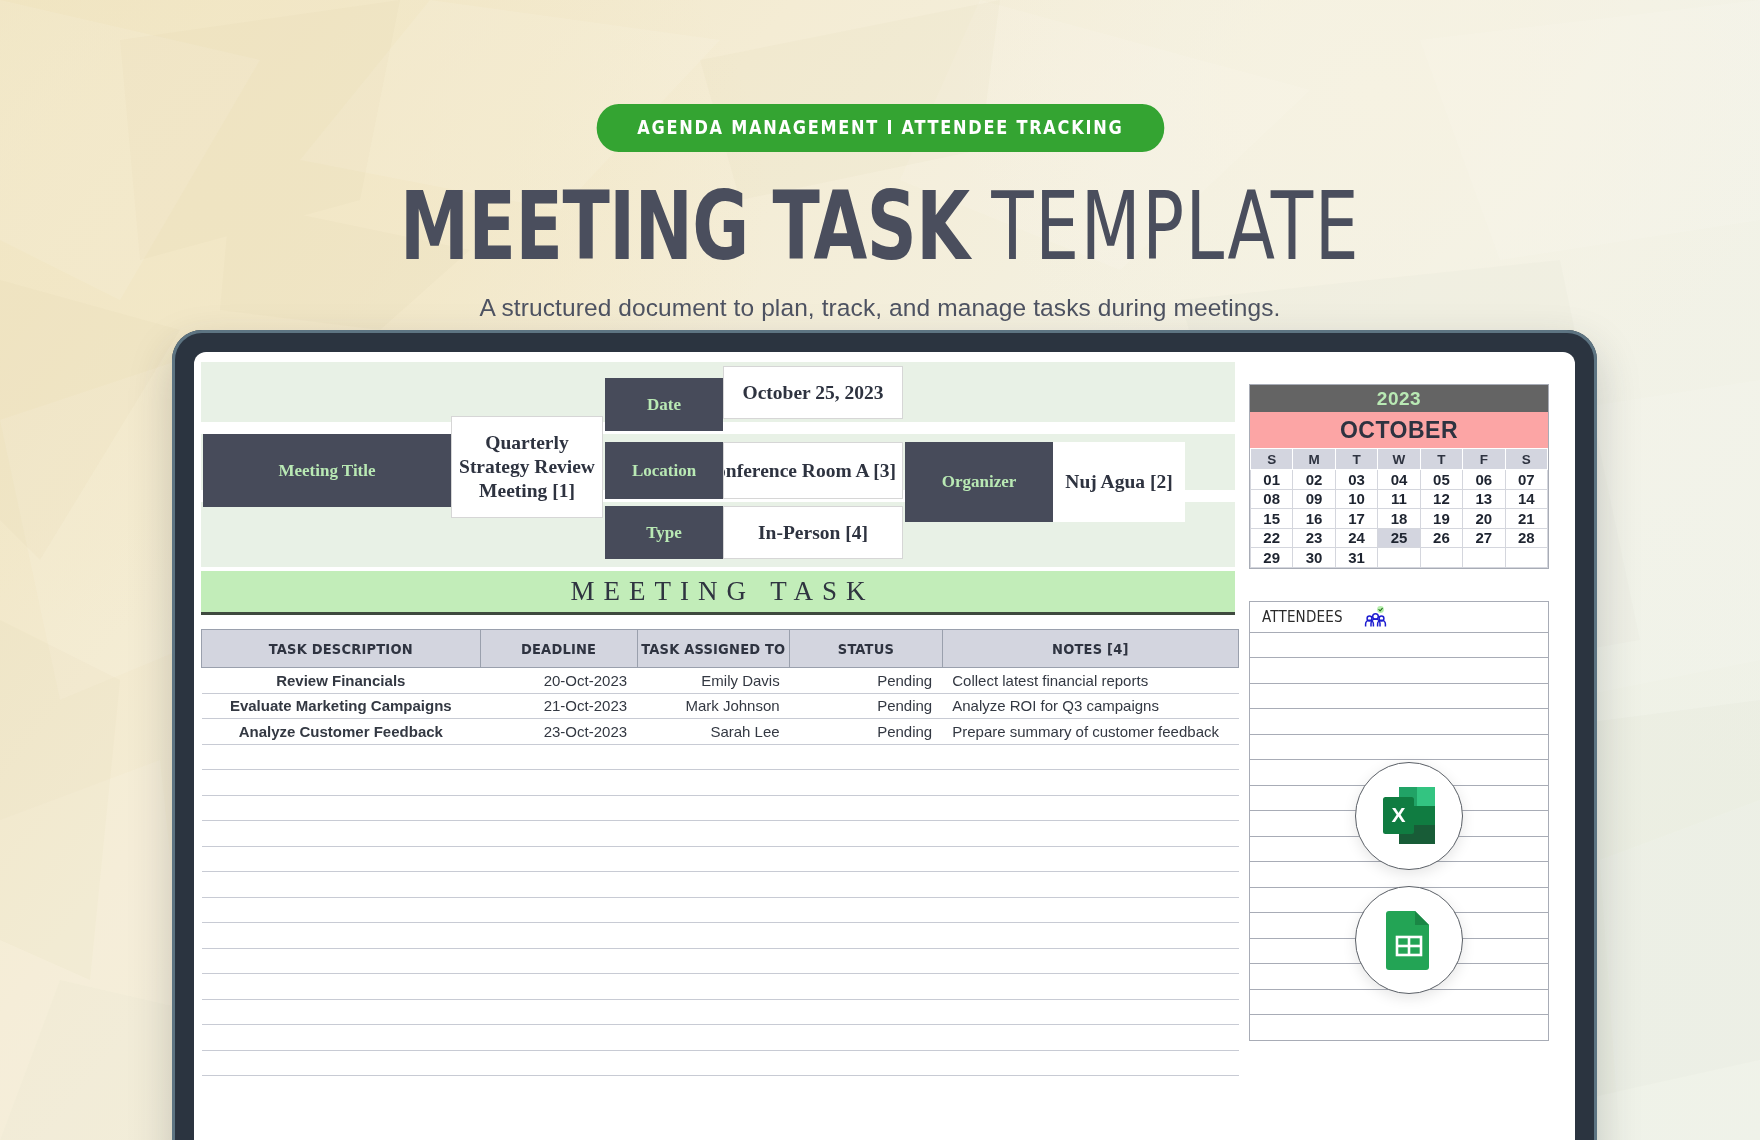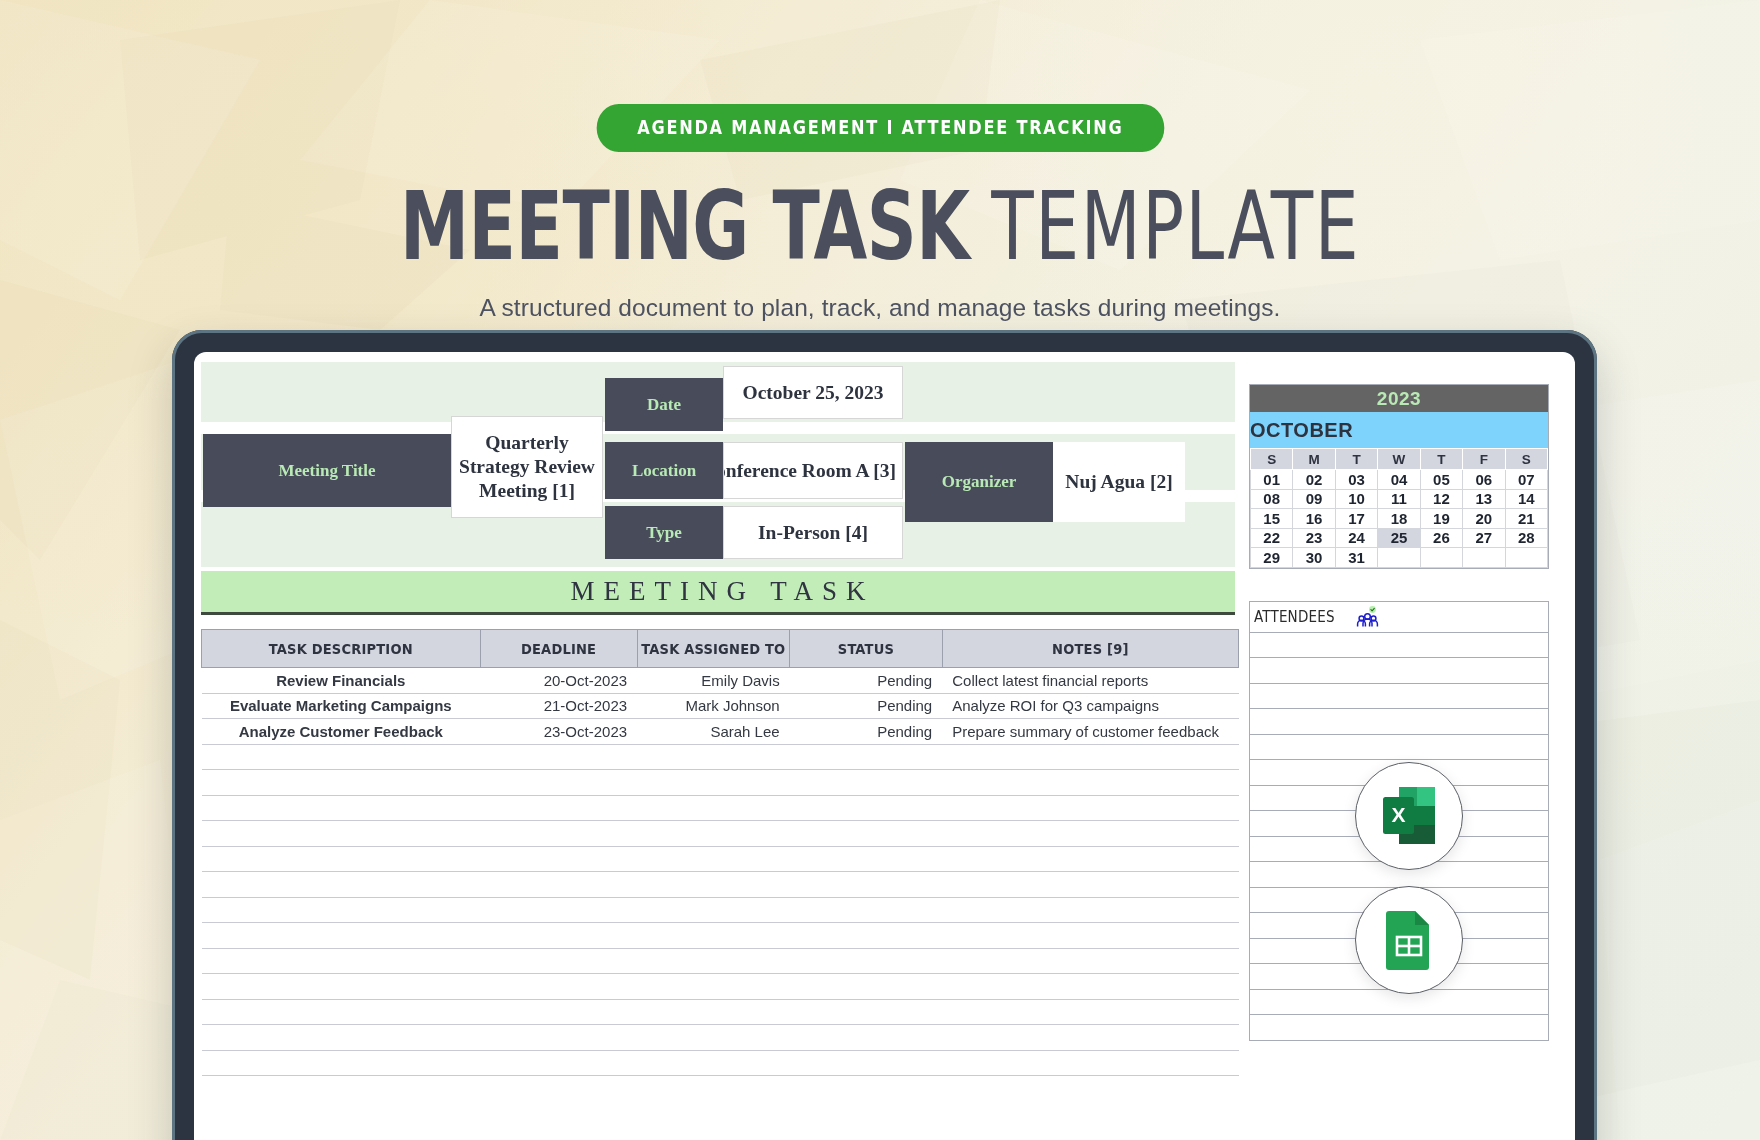--- a/index.html
+++ b/index.html
@@ -210,24 +210,25 @@
     background: #646464;
     color: #b9e9b4;
     font-weight: 700;
     font-size: 19px;
     text-align: center;
     height: 27px;
     line-height: 27px;
     letter-spacing: .5px;
   }
   .cal-month {
-    background: #7dd3fc;
+    background: #fca5a5;
     color: #2e3340;
     font-weight: 700;
-    font-size: 20px;
+    font-size: 23px;
+    text-align: center;
     height: 36px;
     line-height: 36px;
     letter-spacing: .5px;
   }
   table.cal-grid { border-collapse: collapse; width: 100%; table-layout: fixed; }
   table.cal-grid th {
     background: #d3d5df;
     border: 1px solid #ffffff;
     font-size: 13.5px;
     font-weight: 700;
@@ -245,21 +246,21 @@
   }
   table.cal-grid td.sel { background: #d3d5df; }
   table.cal-grid td.blank { background: #ffffff; }
 
   .attendees-box { margin-top: 32px; width: 300px; }
   .att-head {
     border: 1px solid #a8acb6;
     height: 32px;
     display: flex;
     align-items: center;
-    padding-left: 4px;
+    padding-left: 12px;
     gap: 20px;
     background: #ffffff;
   }
   .att-head span.txt {
     font-family: "DejaVu Sans Condensed", "Liberation Sans Narrow", "Liberation Sans", sans-serif;
     font-size: 15px;
     color: #2b2b2b;
     letter-spacing: .2px;
   }
   .att-icon { position: relative; width: 26px; height: 22px; }
@@ -356,21 +357,21 @@
             <col class="c-assg">
             <col class="c-stat">
             <col class="c-note">
       </colgroup>
       <thead>
         <tr>
           <th>TASK DESCRIPTION</th>
           <th>DEADLINE</th>
           <th>TASK ASSIGNED TO</th>
           <th>STATUS</th>
-          <th>NOTES [9]</th>
+          <th>NOTES [4]</th>
         </tr>
       </thead>
       <tbody id="task-body">
             <tr>
               <td class="desc">Review Financials</td>
               <td class="mid">20-Oct-2023</td>
               <td class="mid">Emily Davis</td>
               <td class="mid">Pending</td>
               <td class="notes">Collect latest financial reports</td>
             </tr>

